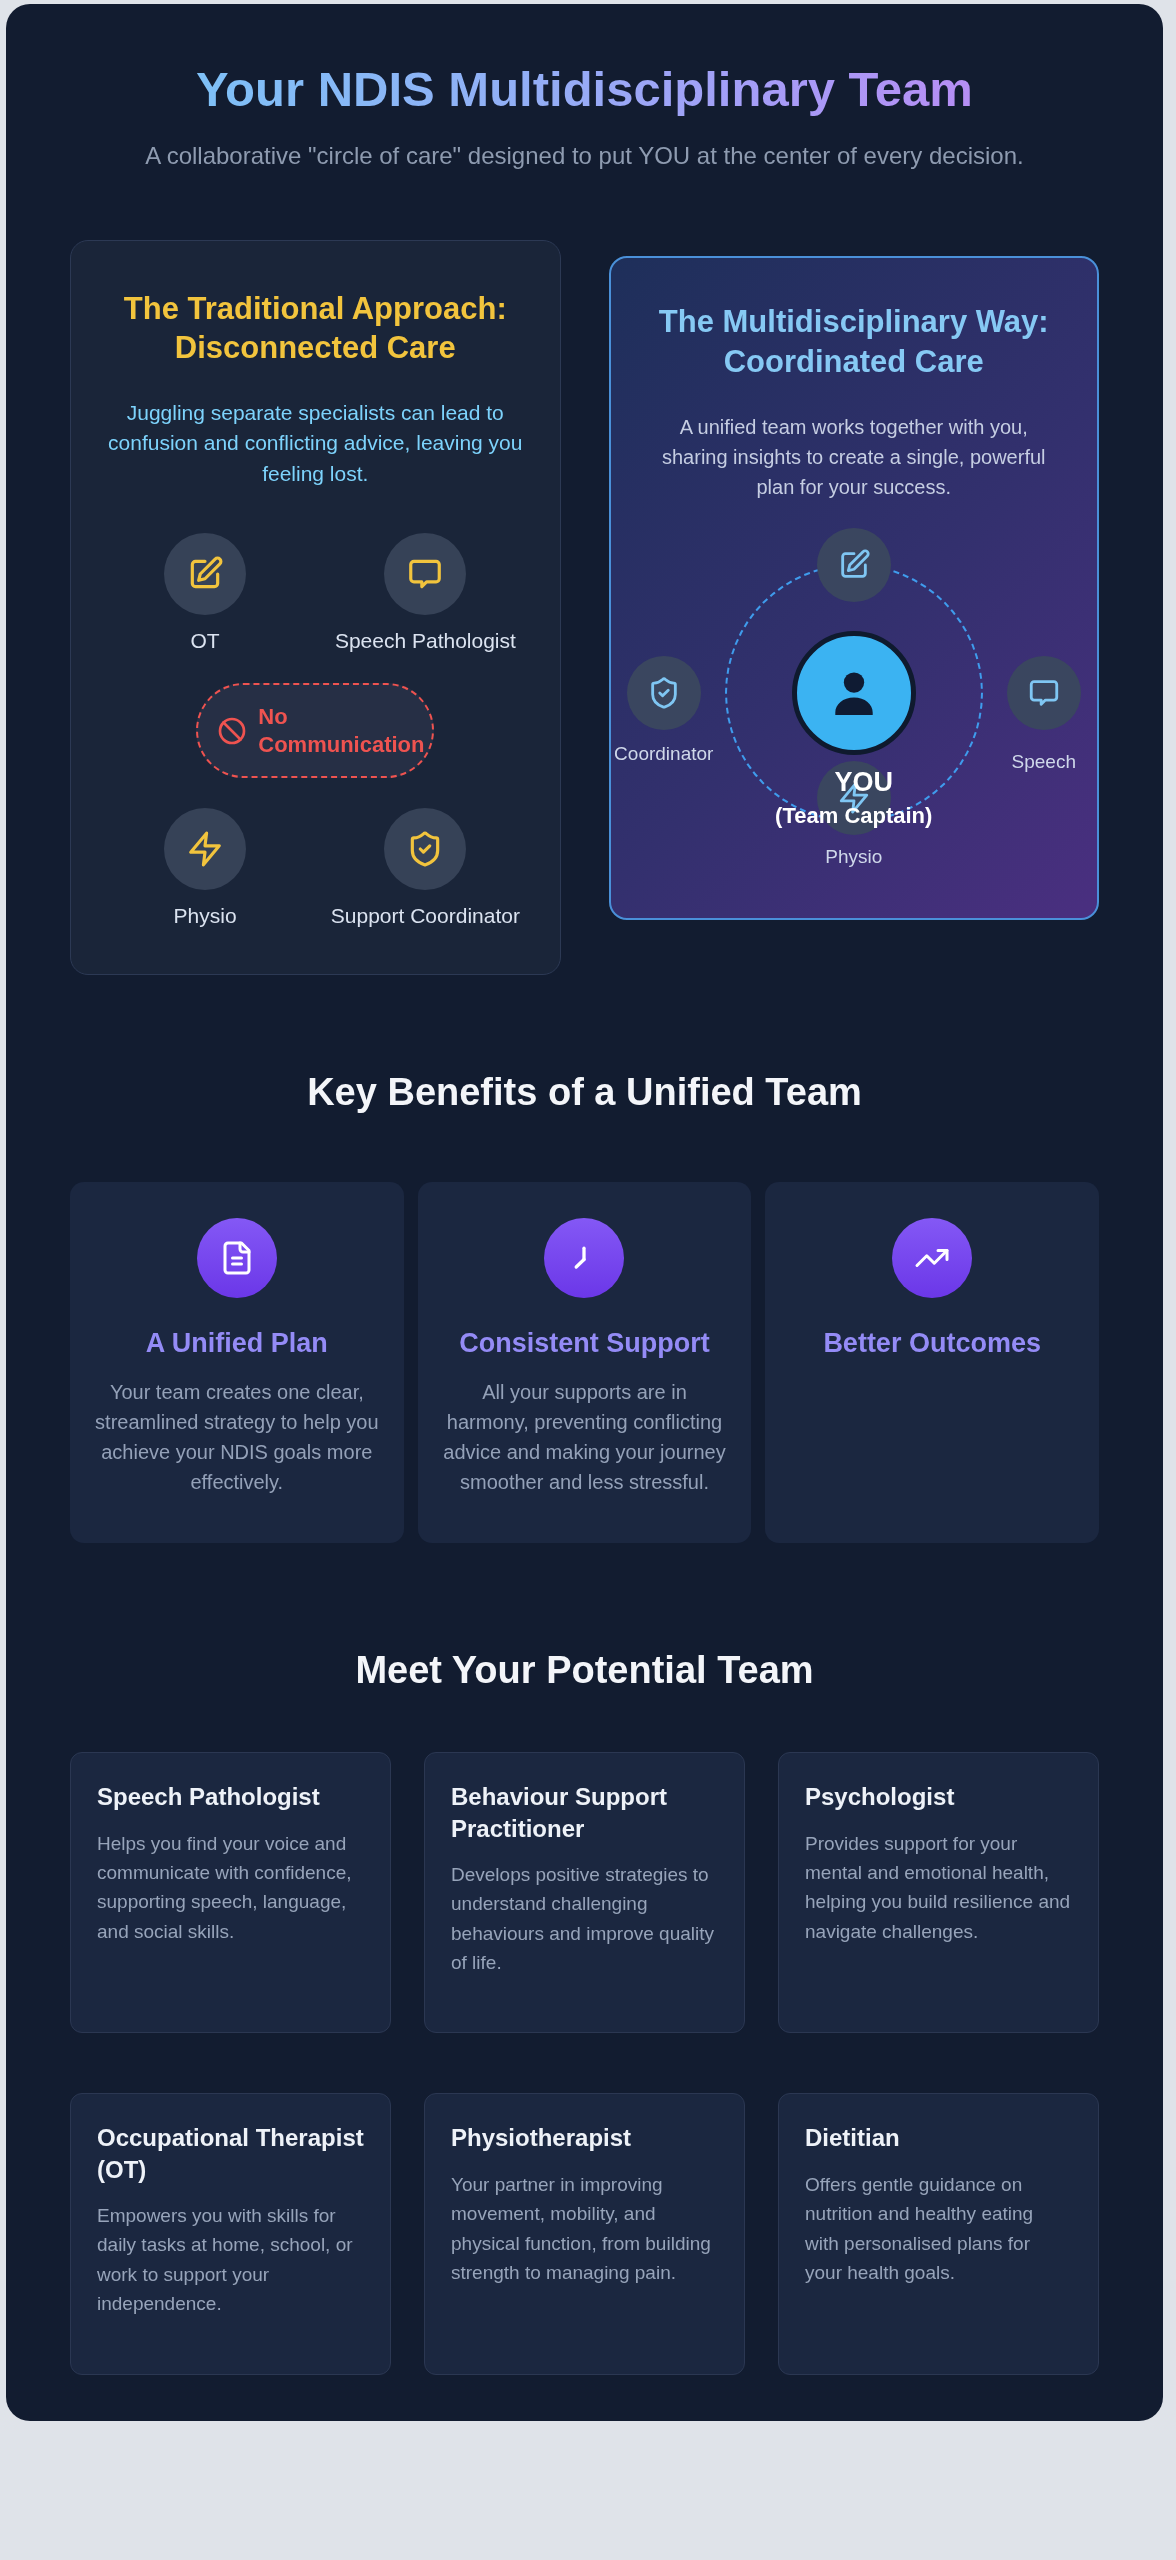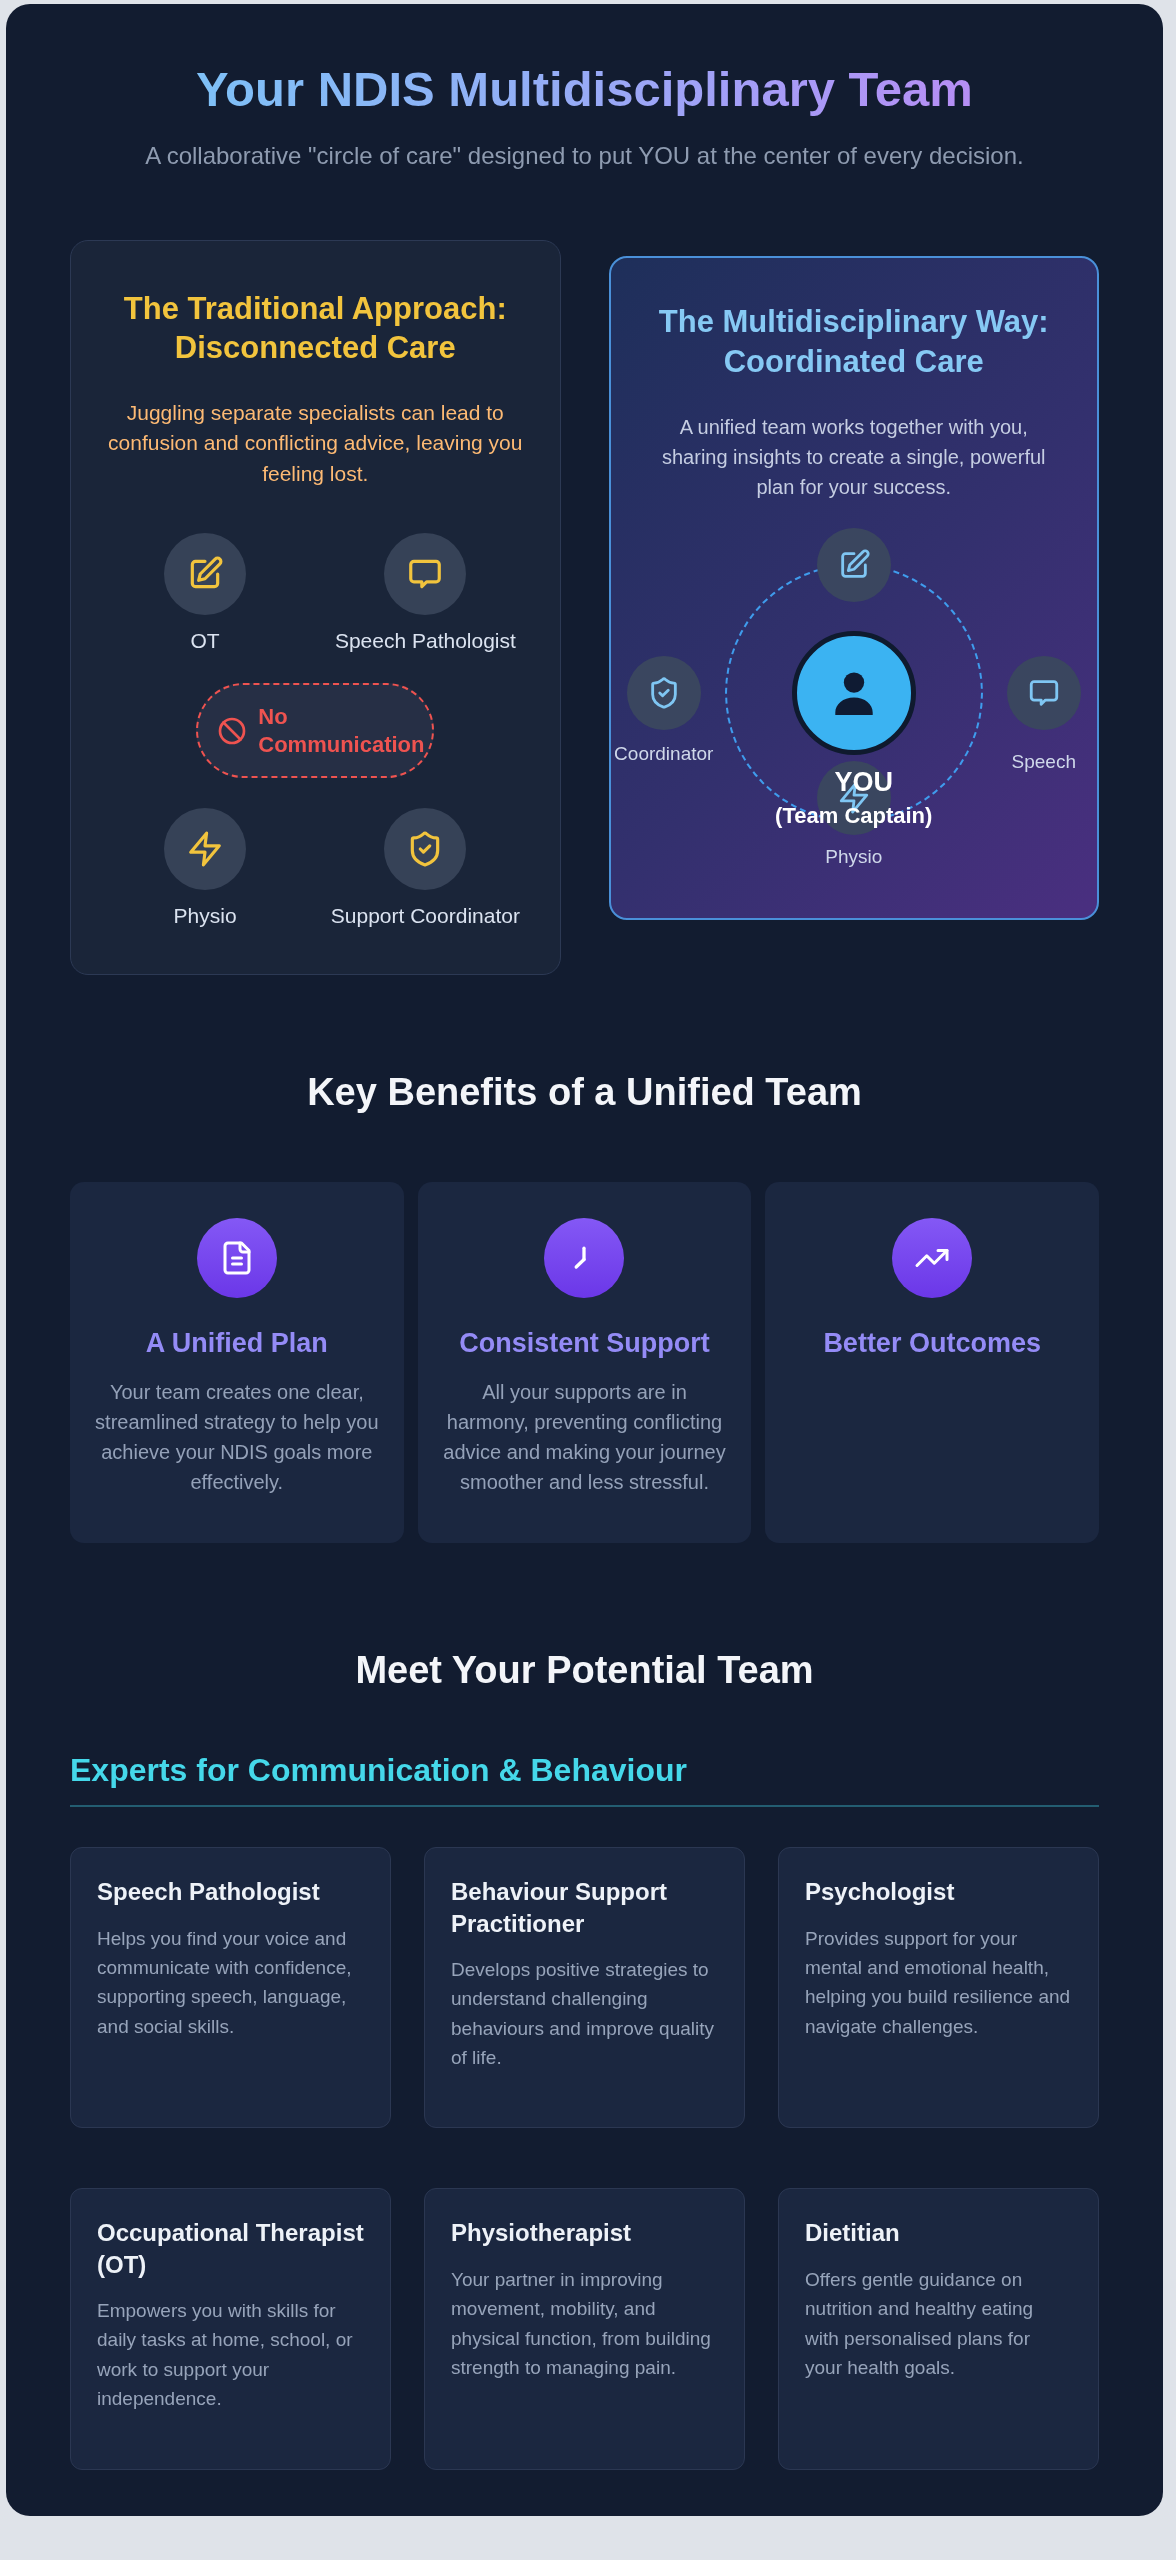--- a/index.html
+++ b/index.html
@@ -41,21 +41,21 @@
   
   .compare { display:grid; grid-template-columns:1fr 1fr; gap:48px; margin-top:66px; align-items:start; }
   .trad-card {
     background:#1a2539;
     border:1px solid #2c3954;
     border-radius:18px;
     padding:48px 24px 46px;
     text-align:center;
   }
   .trad-title { color:#f2c43d; font-size:31px; font-weight:800; line-height:1.28; margin:0 auto; max-width:420px; }
-  .trad-desc { color:#fdba74; font-size:21px; line-height:1.45; margin:30px auto 0; max-width:430px; }
+  .trad-desc { color:#7dd3fc; font-size:21px; line-height:1.45; margin:30px auto 0; max-width:430px; }
   .spec-grid { margin-top:44px; display:flex; flex-direction:column; gap:24px; }
   .spec-row { display:flex; justify-content:space-around; }
   .spec { display:flex; flex-direction:column; align-items:center; width:215px; }
   .spec-circle {
     width:82px; height:82px; border-radius:50%;
     background:#364257; color:#f2c43d;
     display:flex; align-items:center; justify-content:center;
   }
   .spec-circle svg { width:38px; height:38px; }
   .spec-label { margin-top:14px; color:#dbe3f0; font-size:21px; }
@@ -300,21 +300,20 @@
             <use href="#i-trend"></use>
           </svg>
         </div>
       <div class="benefit-title">Better Outcomes</div>
     </div>
   </div>
 
   <h2 class="section-heading team-heading">Meet Your Potential Team</h2>
 
   <div class="category">
-    <h3 class="category-title c-cyan">Experts for Communication &amp; Behaviour</h3>
     <div class="member-grid">
       <div class="member-card">
         <div class="member-name">Speech Pathologist</div>
         <p class="member-desc">Helps you find your voice and communicate with confidence, supporting speech, language, and social skills.</p>
       </div>
       <div class="member-card">
         <div class="member-name">Behaviour Support Practitioner</div>
         <p class="member-desc">Develops positive strategies to understand challenging behaviours and improve quality of life.</p>
       </div>
       <div class="member-card">

